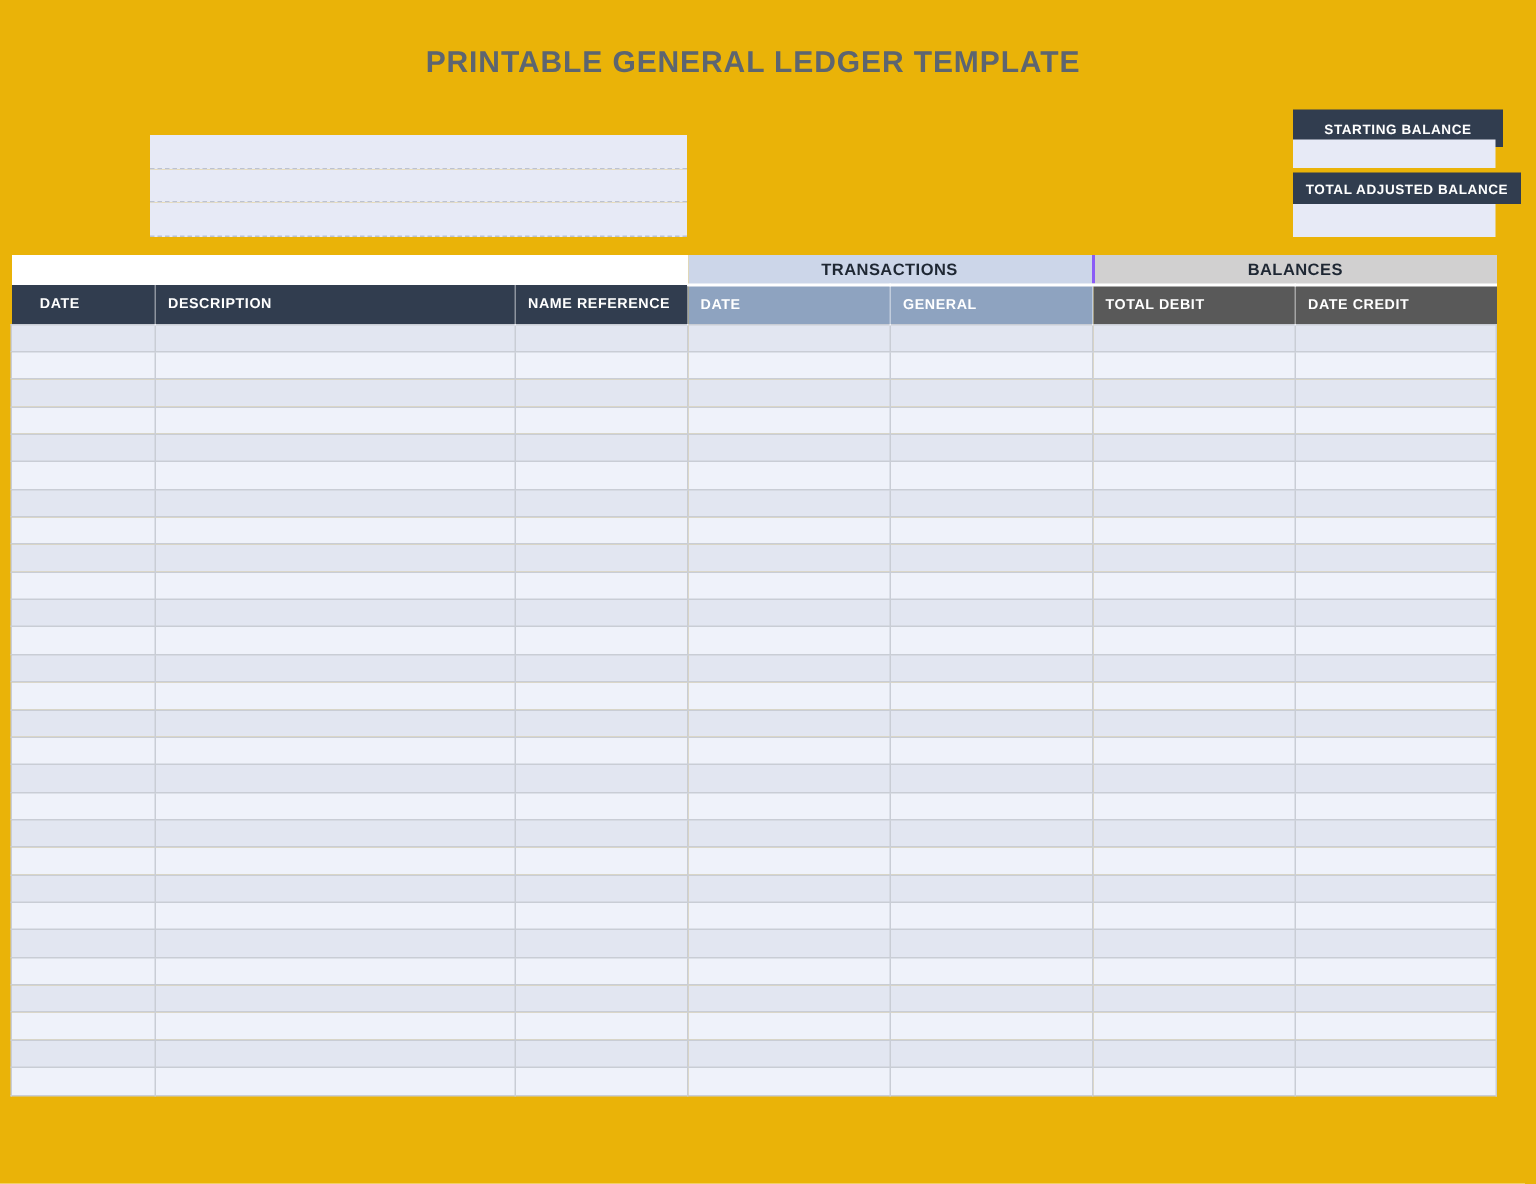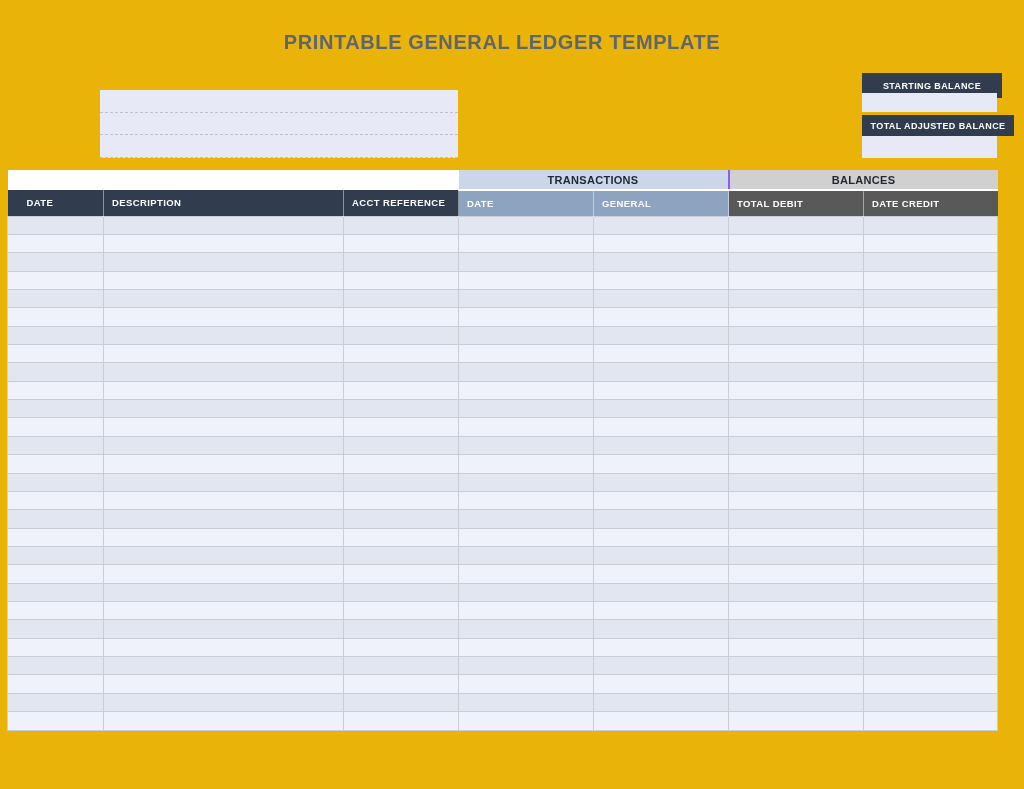--- a/index.html
+++ b/index.html
@@ -111,21 +111,21 @@
       </colgroup>
       <thead>
         <tr class="group-row">
           <td class="spacer" colspan="3"></td>
           <th class="band-trans" colspan="2">TRANSACTIONS</th>
           <th class="band-bal" colspan="2">BALANCES</th>
         </tr>
         <tr class="header-row">
           <th class="h-navy">DATE</th>
           <th class="h-navy">DESCRIPTION</th>
-          <th class="h-navy">ACCT REFERENCE</th>
+          <th class="h-navy">NAME REFERENCE</th>
           <th class="h-steel">DATE</th>
           <th class="h-steel">GENERAL</th>
           <th class="h-gray">TOTAL DEBIT</th>
           <th class="h-gray">DATE CREDIT</th>
         </tr>
       </thead>
       <tbody id="ledger-body">
           <tr>
             <td></td>
             <td></td>

